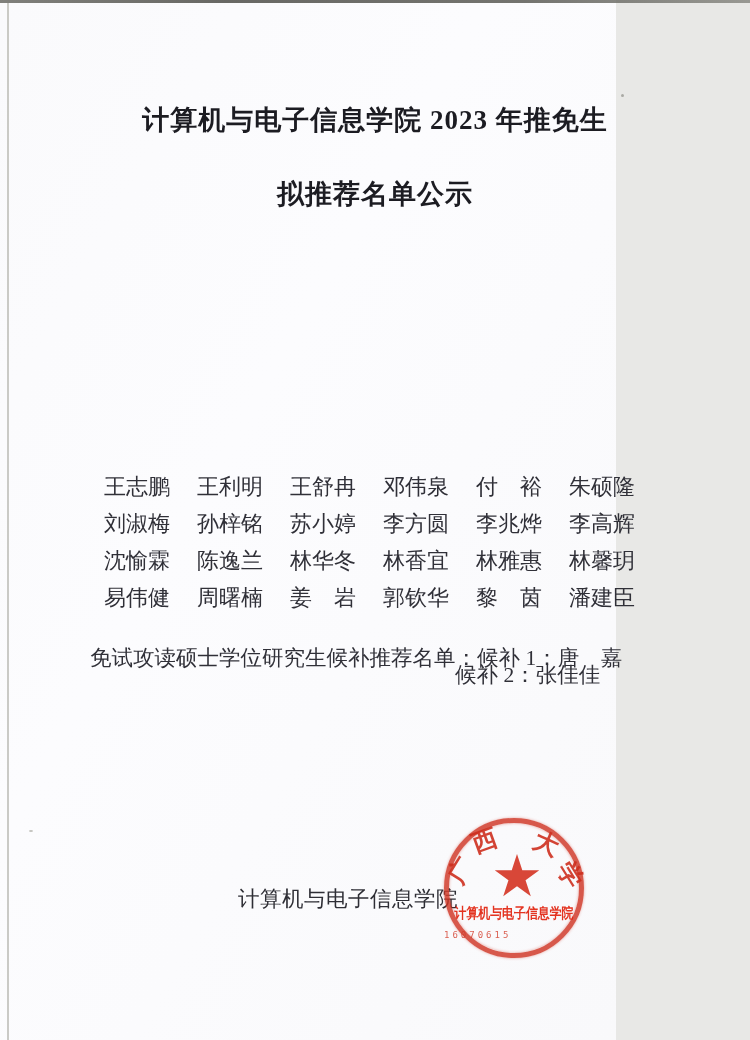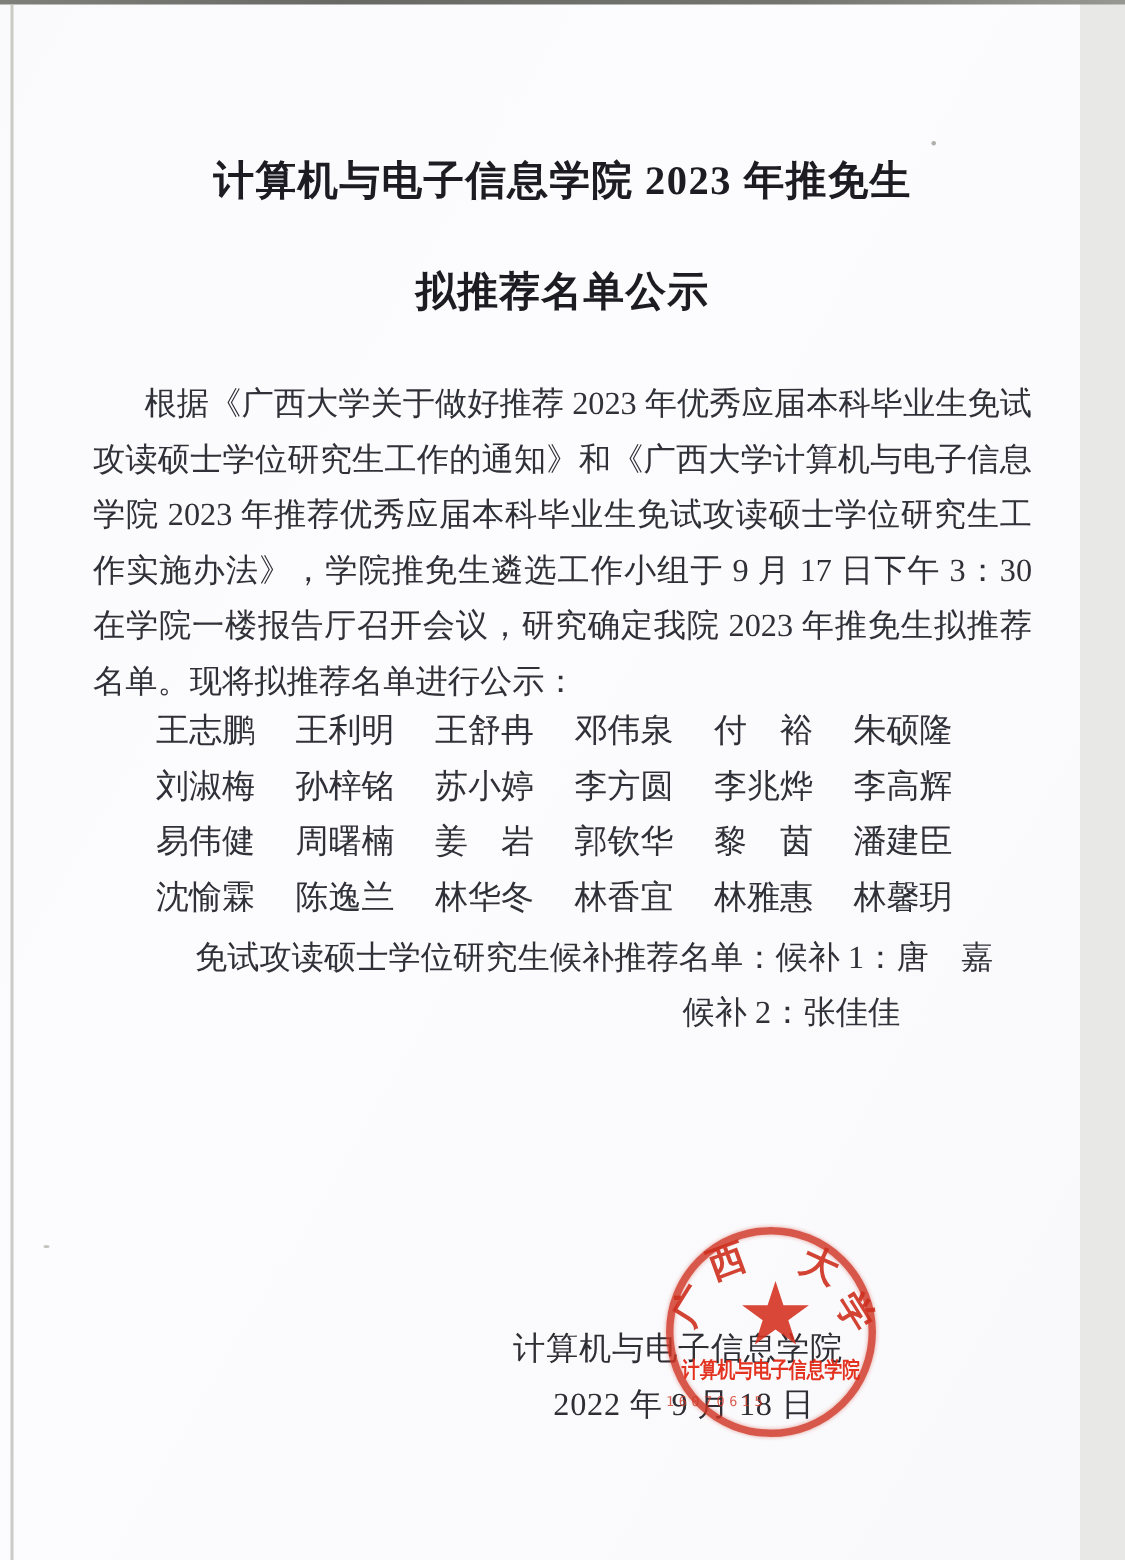--- a/index.html
+++ b/index.html
@@ -3,21 +3,21 @@
 <meta charset="utf-8">
 <style>
   html,body{margin:0;padding:0;}
   body{
     width:750px;height:1040px;
     background:#e8e8e6;
     font-family:"Liberation Serif","DejaVu Serif",serif;
     overflow:hidden;
   }
   .page{
-    position:relative;width:720px;height:1040px;
+    position:relative;width:616px;height:1040px;
     background:linear-gradient(120deg,#fafafc 0%,#fcfcfe 40%,#f9f9fb 100%);
     color:#2b2b31;
   }
   
   .scan-top{position:absolute;top:0;left:0;width:750px;height:3px;
     background:linear-gradient(90deg,#6a6a64,#4e4e49 30%,#5c5c56 70%,#8a8a84);opacity:.85;}
   .scan-left{position:absolute;top:3px;left:7px;width:2px;height:1037px;
     background:#b9b9b3;opacity:.75;}
   .speck-1{position:absolute;left:621px;top:94px;width:3px;height:3px;border-radius:50%;background:#8f8f89;opacity:.7;}
   .speck-2{position:absolute;left:29px;top:830px;width:4px;height:2px;border-radius:50%;background:#b5b5ae;opacity:.8;}
@@ -40,21 +40,21 @@
   .para-1{top:251px;text-indent:1.6em;}
   .para-2{top:695px;text-indent:1.6em;}
 
   .name-rows{position:absolute;left:104px;top:468px;width:600px;}
   .name-row{display:flex;gap:27px;height:37px;line-height:37px;
     font-size:22px;color:#303038;}
   .name-row span{white-space:pre;}
 
   .alt-line{position:absolute;left:90px;width:620px;height:37px;line-height:37px;
     font-size:21.5px;color:#303038;white-space:pre;}
-  .alt-1{top:620px;margin-left:40px;}
+  .alt-1{top:640px;}
   .alt-2{top:657px;left:455px;}
 
   
   .signature{position:absolute;top:884px;right:158px;
     font-size:21.5px;letter-spacing:.5px;color:#2e2e35;z-index:1;}
   .doc-date{position:absolute;top:921px;right:177px;
     font-size:21.5px;letter-spacing:.5px;color:#2e2e35;z-index:1;}
 
   
   .seal{position:absolute;left:444px;top:818px;width:140px;height:140px;z-index:2;pointer-events:none;}
@@ -84,63 +84,61 @@
 
 <div class="page">
   <div class="scan-top"></div>
   <div class="scan-left"></div>
   <div class="speck-1"></div>
   <div class="speck-2"></div>
 
   <div class="title title-1">计算机与电子信息学院 2023 年推免生</div>
   <div class="title title-2">拟推荐名单公示</div>
 
-  <div class="para para-1">根据《广西大学关于做好推荐 2023 年优秀应届本科毕业生免试攻读硕士学位研究生工作的通知》和《广西大学计算机与电子信息学院 2023 年推荐优秀应届本科毕业生免试攻读硕士学位研究生工作实施办法》，学院推免生遴选工作小组于 9 月 17 日下午 3：30 在学院一楼报告厅召开会议，研究确定我院 2023 年推免生拟推荐名单。现将拟推荐名单进行公示：</div>
 
   <div class="name-rows">
     <div class="name-row">
         <span>王志鹏</span>
         <span>王利明</span>
         <span>王舒冉</span>
         <span>邓伟泉</span>
         <span>付　裕</span>
         <span>朱硕隆</span>
       </div>
     <div class="name-row">
         <span>刘淑梅</span>
         <span>孙梓铭</span>
         <span>苏小婷</span>
         <span>李方圆</span>
         <span>李兆烨</span>
         <span>李高辉</span>
       </div>
     <div class="name-row">
+        <span>沈愉霖</span>
+        <span>陈逸兰</span>
+        <span>林华冬</span>
+        <span>林香宜</span>
+        <span>林雅惠</span>
+        <span>林馨玥</span>
+      </div>
+    <div class="name-row">
         <span>易伟健</span>
         <span>周曙楠</span>
         <span>姜　岩</span>
         <span>郭钦华</span>
         <span>黎　茵</span>
         <span>潘建臣</span>
-      </div>
-    <div class="name-row">
-        <span>沈愉霖</span>
-        <span>陈逸兰</span>
-        <span>林华冬</span>
-        <span>林香宜</span>
-        <span>林雅惠</span>
-        <span>林馨玥</span>
       </div>
   </div>
 
   <div class="alt-line alt-1">免试攻读硕士学位研究生候补推荐名单：候补 1：唐　嘉</div>
   <div class="alt-line alt-2">候补 2：张佳佳</div>
 
 
   <div class="signature">计算机与电子信息学院</div>
-  <div class="doc-date">2022 年 9 月 18 日</div>
 
   <div class="seal">
     <div class="seal-ring"></div>
     <div class="seal-arc">
         <span>广</span>
         <span>西</span>
         <span>大</span>
         <span>学</span>
       </div>
     <div class="seal-star">★</div>

